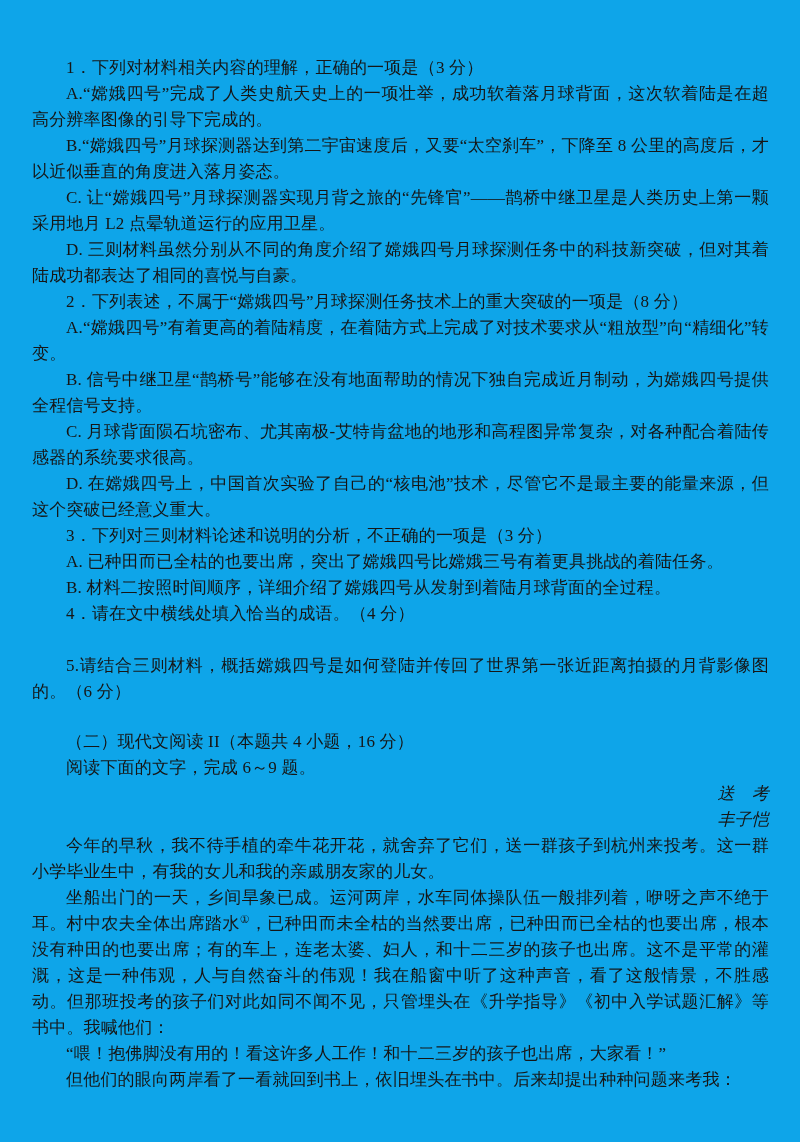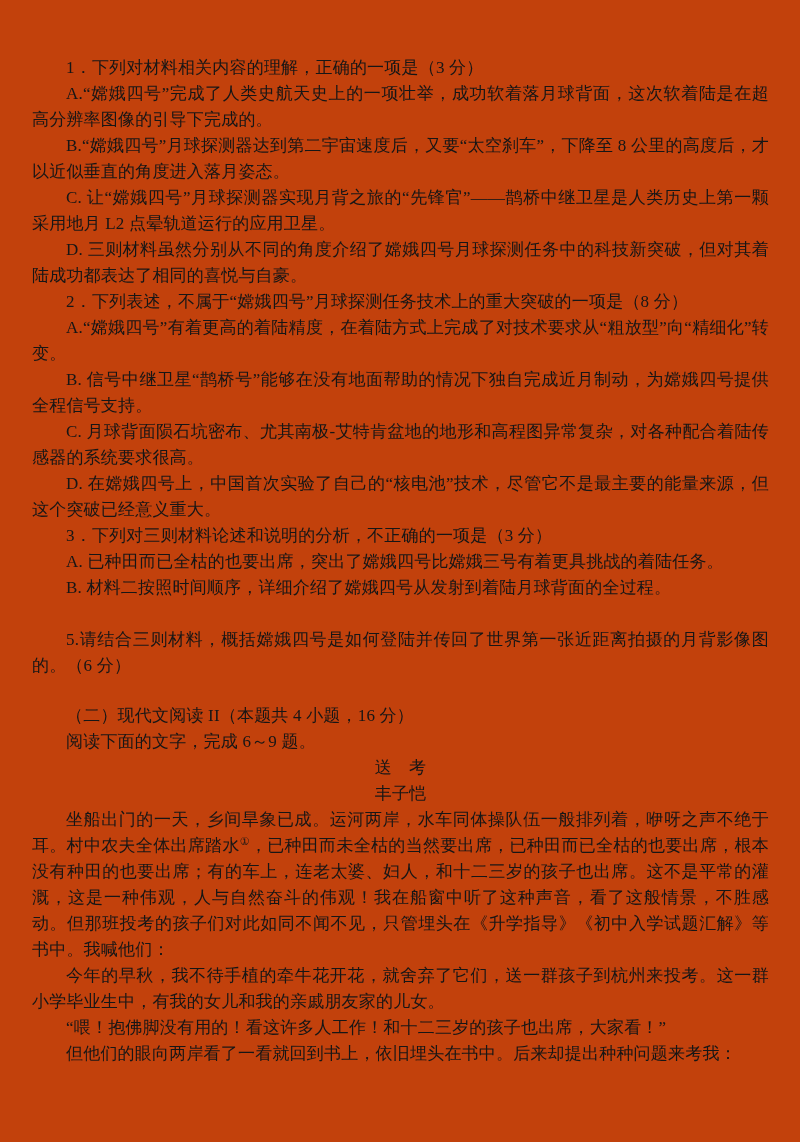--- a/index.html
+++ b/index.html
@@ -14,31 +14,32 @@
     font-size: 17px;
     line-height: 26px;
     color: #161616;
     overflow: hidden;
   }
   .page {
     box-sizing: border-box;
     width: 800px;
     height: 1142px;
     padding: 55px 31px 20px 32px;
-    background: #c2410c;
+    background: #0ea5e9;
   }
   p {
     margin: 0;
     text-align: justify;
     text-indent: 2em;
     letter-spacing: 0.2px;
   }
   p.center {
-    text-align: center;
+    text-align: right;
     text-indent: 0;
+    font-style: italic;
   }
   p.bold {
     font-weight: normal;
   }
   .spacer {
     height: 26px;
   }
   .big-spacer {
     height: 24px;
   }
@@ -62,31 +63,32 @@
   <p>2．下列表述，不属于“嫦娥四号”月球探测任务技术上的重大突破的一项是（8 分）</p>
   <p>A.“嫦娥四号”有着更高的着陆精度，在着陆方式上完成了对技术要求从“粗放型”向“精细化”转变。</p>
   <p>B. 信号中继卫星“鹊桥号”能够在没有地面帮助的情况下独自完成近月制动，为嫦娥四号提供全程信号支持。</p>
   <p>C. 月球背面陨石坑密布、尤其南极-艾特肯盆地的地形和高程图异常复杂，对各种配合着陆传感器的系统要求很高。</p>
   <p>D. 在嫦娥四号上，中国首次实验了自己的“核电池”技术，尽管它不是最主要的能量来源，但这个突破已经意义重大。</p>
 
   <p>3．下列对三则材料论述和说明的分析，不正确的一项是（3 分）</p>
   <p>A. 已种田而已全枯的也要出席，突出了嫦娥四号比嫦娥三号有着更具挑战的着陆任务。</p>
   <p>B. 材料二按照时间顺序，详细介绍了嫦娥四号从发射到着陆月球背面的全过程。</p>
 
+  <p>4．请在文中横线处填入恰当的成语。（4 分）</p>
 
   <div class="spacer"></div>
 
   <p>5.请结合三则材料，概括嫦娥四号是如何登陆并传回了世界第一张近距离拍摄的月背影像图的。（6 分）</p>
 
   <div class="big-spacer"></div>
 
   <p class="bold">（二）现代文阅读 II（本题共 4 小题，16 分）</p>
   <p>阅读下面的文字，完成 6～9 题。</p>
 
   <p class="center">送　考</p>
   <p class="center">丰子恺</p>
 
+  <p>今年的早秋，我不待手植的牵牛花开花，就舍弃了它们，送一群孩子到杭州来投考。这一群小学毕业生中，有我的女儿和我的亲戚朋友家的儿女。</p>
   <p><span>坐船出门的一天，乡间旱象已成。运河两岸，水车同体操队伍一般排列着，咿呀之声不绝于耳。村中农夫全体出席踏水</span><sup class="note">①</sup><span>，已种田而未全枯的当然要出席，已种田而已全枯的也要出席，根本没有种田的也要出席；有的车上，连老太婆、妇人，和十二三岁的孩子也出席。这不是平常的灌溉，这是一种伟观，人与自然奋斗的伟观！我在船窗中听了这种声音，看了这般情景，不胜感动。但那班投考的孩子们对此如同不闻不见，只管埋头在《升学指导》《初中入学试题汇解》等书中。我喊他们：</span></p>
-  <p>今年的早秋，我不待手植的牵牛花开花，就舍弃了它们，送一群孩子到杭州来投考。这一群小学毕业生中，有我的女儿和我的亲戚朋友家的儿女。</p>
   <p>“喂！抱佛脚没有用的！看这许多人工作！和十二三岁的孩子也出席，大家看！”</p>
   <p>但他们的眼向两岸看了一看就回到书上，依旧埋头在书中。后来却提出种种问题来考我：</p>
 
 </div>
 
 </body></html>

